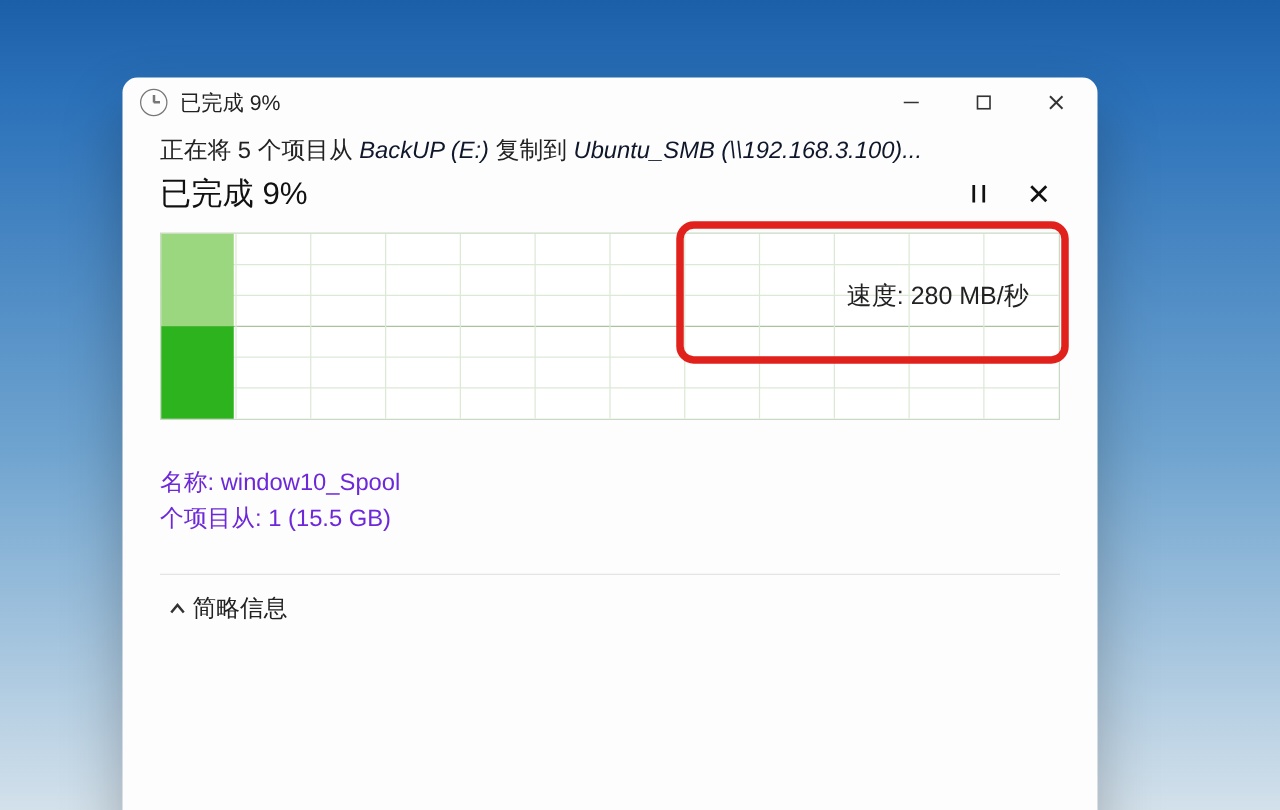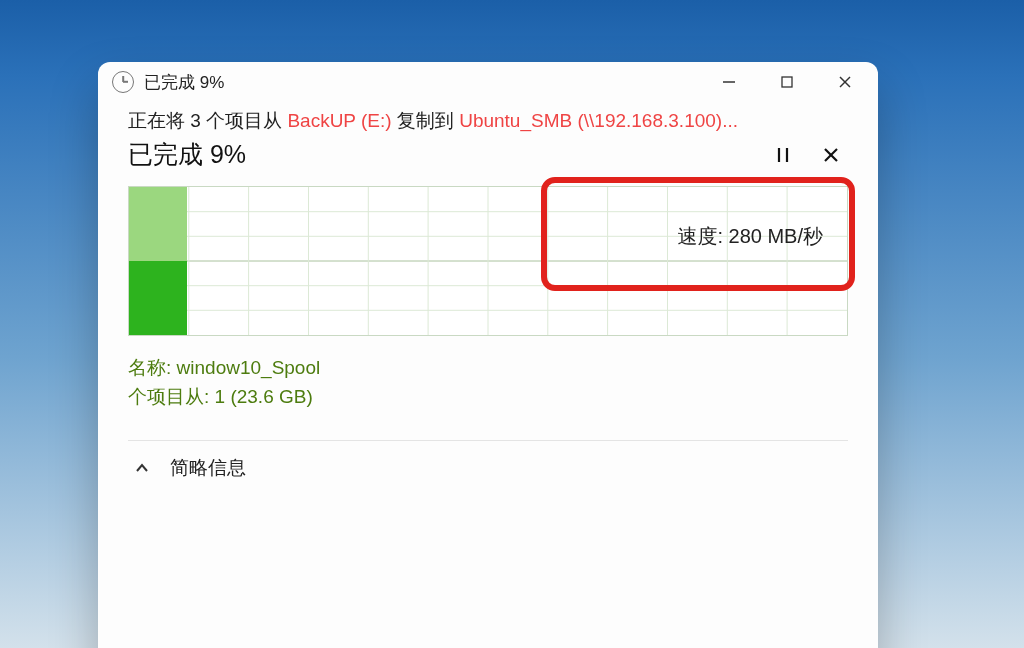--- a/index.html
+++ b/index.html
@@ -50,21 +50,21 @@
   }
   .win-btn svg{width:14px;height:14px;stroke:#333;stroke-width:1.3;fill:none;}
   .win-btn.close svg{stroke-width:1.5;}
   .content{
     padding:6px 30px 0 30px;
   }
   .copy-line{
     font-size:19px;color:#222;line-height:1.35;
     white-space:nowrap;overflow:hidden;text-overflow:ellipsis;
   }
-  .copy-line .link{color:#ef4444;}
+  .copy-line .link{color:#0f172a;font-style:italic;}
   .progress-row{
     display:flex;align-items:center;gap:14px;margin-top:4px;
   }
   .progress-text{
     font-size:25px;color:#111;
   }
   .progress-row .spacer{flex:1;}
   .action-btn{
     width:34px;height:34px;display:flex;align-items:center;justify-content:center;cursor:default;
   }
@@ -100,31 +100,31 @@
     position:absolute;
     right:-8px;
     top:-10px;
     width:302px;
     height:102px;
     border:6px solid #e1221c;
     border-radius:14px;
     pointer-events:none;
   }
   .details{
-    margin-top:17px;
+    margin-top:36px;
     font-size:19px;
-    color:#4d7c0f;
+    color:#6d28d9;
     line-height:1.55;
   }
   .divider{
     margin-top:28px;
     border-top:1px solid #e4e4e4;
   }
   .toggle-row{
-    display:flex;align-items:center;gap:20px;
+    display:flex;align-items:center;gap:4px;
     padding:14px 6px 0 6px;
     font-size:19px;color:#222;cursor:default;
   }
   .toggle-row svg{width:16px;height:16px;stroke:#333;stroke-width:2;fill:none;}
 </style>
 </head>
 <body>
 
 <div class="window">
 
@@ -147,21 +147,21 @@
             <line x1="2" y1="2" x2="12" y2="12"></line>
             <line x1="12" y1="2" x2="2" y2="12"></line>
           </svg>
       </div>
     </div>
   </div>
 
   <div class="content">
 
     <div class="copy-line">
-      <span>正在将 3 个项目从 </span><span class="link">BackUP (E:)</span><span> 复制到 </span><span class="link">Ubuntu_SMB (\\192.168.3.100)...</span>
+      <span>正在将 5 个项目从 </span><span class="link">BackUP (E:)</span><span> 复制到 </span><span class="link">Ubuntu_SMB (\\192.168.3.100)...</span>
     </div>
 
     <div class="progress-row">
       <div class="progress-text">已完成 9%</div>
       <div class="spacer"></div>
       <div class="action-btn pause">
         <svg viewBox="0 0 18 18">
             <line x1="5" y1="2" x2="5" y2="16"></line>
             <line x1="13" y1="2" x2="13" y2="16"></line>
           </svg>
@@ -201,21 +201,21 @@
       </div>
       <div class="speed-label">速度: 280 MB/秒</div>
       <div class="highlight-box"></div>
     </div>
 
     <div class="details">
       <div>
         <span>名称: </span><span>window10_Spool</span>
       </div>
       <div>
-        <span>个项目从: </span><span>1 (23.6 GB)</span>
+        <span>个项目从: </span><span>1 (15.5 GB)</span>
       </div>
     </div>
 
     <div class="divider"></div>
 
     <div class="toggle-row">
       <svg viewBox="0 0 16 16">
         <polyline points="3,11 8,5 13,11"></polyline>
       </svg>
       <span>简略信息</span>

